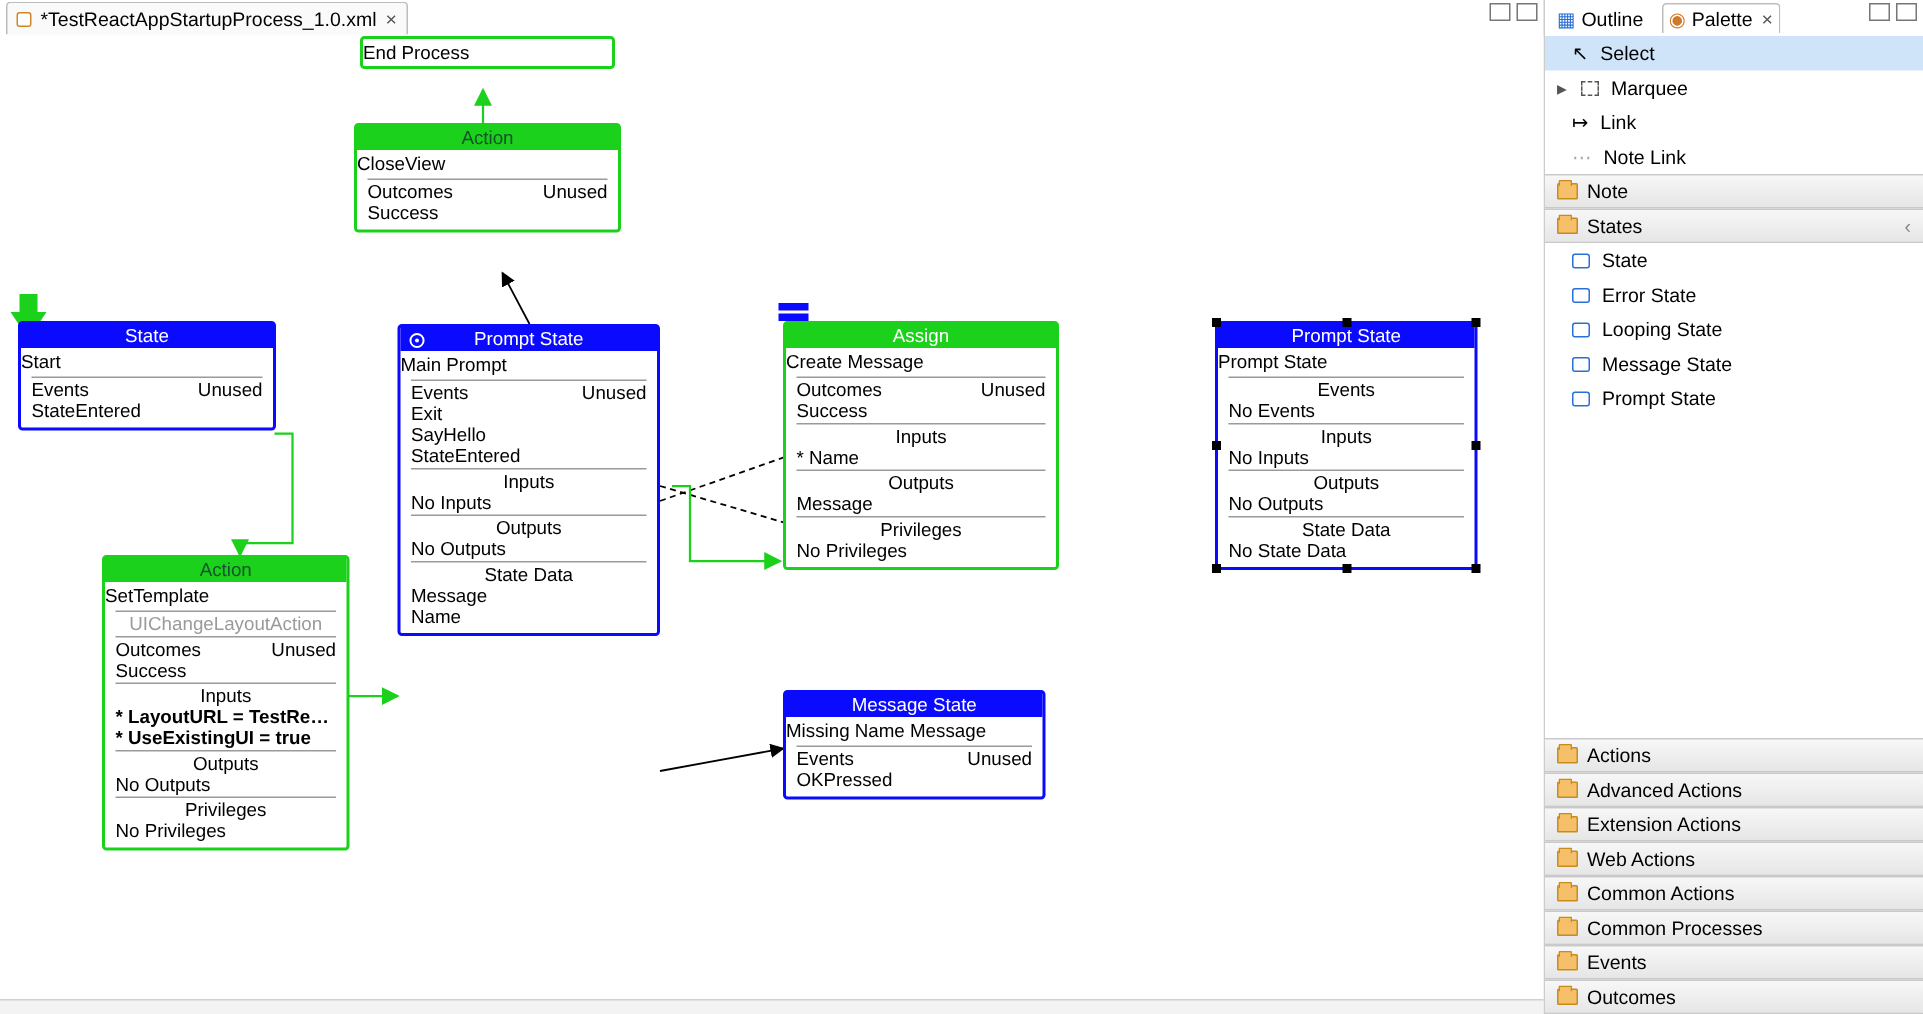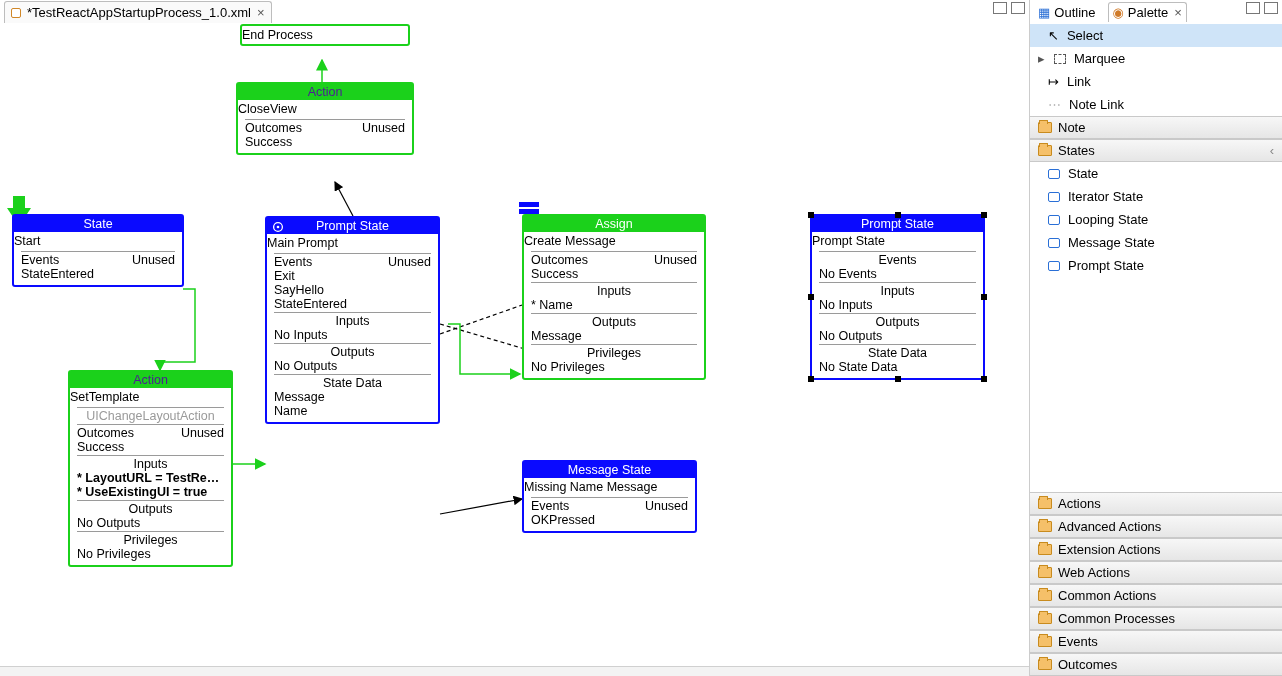--- a/index.html
+++ b/index.html
@@ -64,21 +64,21 @@
   }
   .node .subtitle { padding:2px 0; }
   .section-label { text-align:left; padding:0 7px; font-size:12.5px;}
   .hr { border-top:1px solid #9a9a9a; margin:1px 7px; }
   .row { display:flex; justify-content:space-between; padding:0 7px; }
   .cell { white-space:nowrap; overflow:hidden; text-overflow:ellipsis;font-weight:bold; }
 
   .state-node { border:2px solid #0a0aff; border-radius:3px; }
   .state-node .title { background:#0a0aff; }
   .action-node { border:2px solid #1bd11b; border-radius:3px; }
-  .action-node .title { background:#1bd11b; color:#4c1d95; }
+  .action-node .title { background:#1bd11b; color:#14532d; }
   .action-node .title, .assign-node .title { font-weight:400; }
   .assign-node { border:2px solid #1bd11b; border-radius:3px; }
   .assign-node .title { background:#1bd11b; }
 
   .grey { color:#9a9a9a; }
   .gears {
     position:absolute; left:4px; top:2px; width:14px; height:14px;
   }
 
   
@@ -371,21 +371,21 @@
       <span style="color:#888">‹</span>
   </div>
 
   <div class="palette-section flex-fill">
     <div class="tool-item">
         <span class="icon-sq"></span>
         <span>State</span>
       </div>
     <div class="tool-item">
         <span class="icon-sq"></span>
-        <span>Iterator State</span>
+        <span>Error State</span>
       </div>
     <div class="tool-item">
         <span class="icon-sq"></span>
         <span>Looping State</span>
       </div>
     <div class="tool-item">
         <span class="icon-sq"></span>
         <span>Message State</span>
       </div>
     <div class="tool-item">

